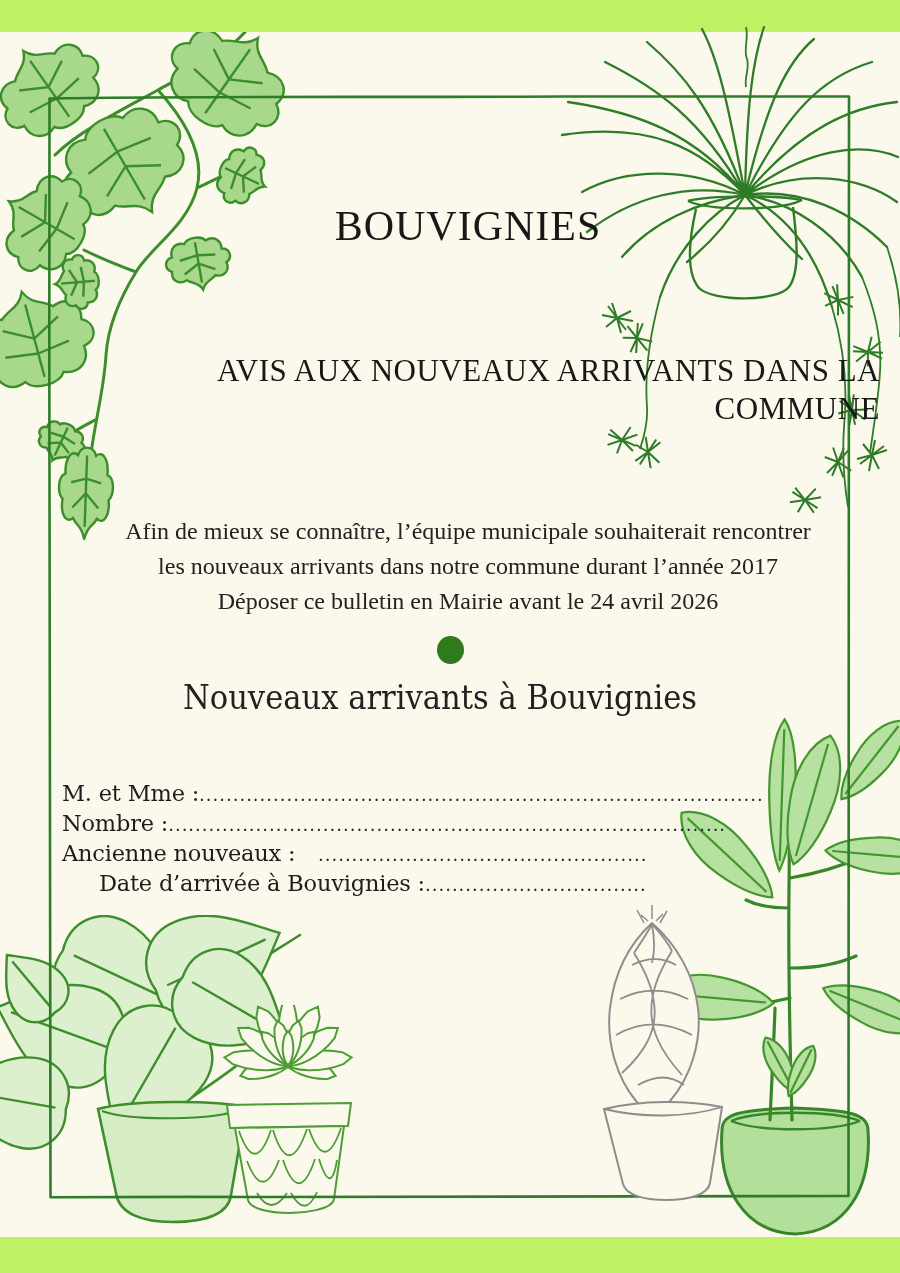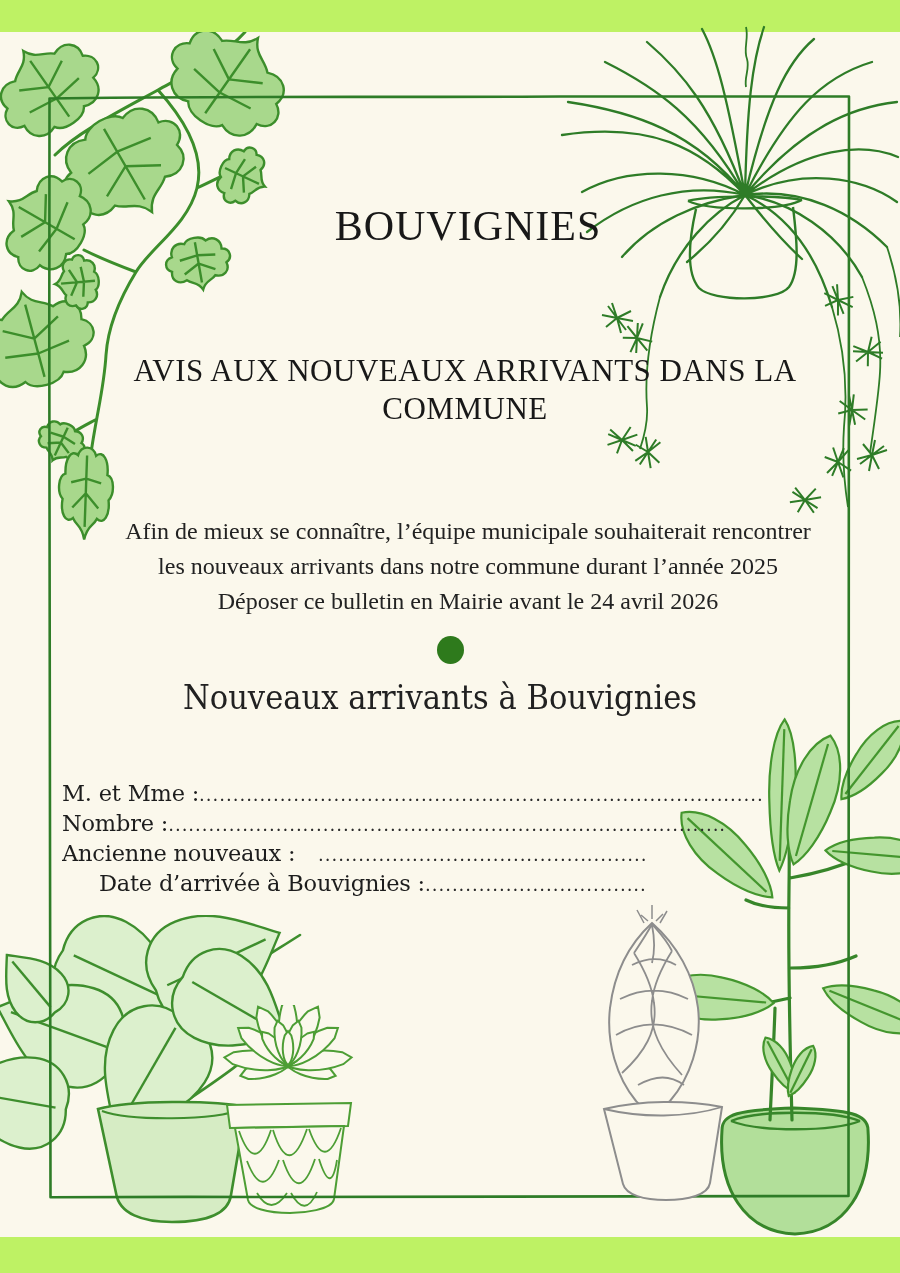--- a/index.html
+++ b/index.html
@@ -4,21 +4,21 @@
 <style>
   html,body{margin:0;padding:0;background:#ffffff;}
   #page{position:relative;width:900px;height:1273px;background:#bef264;overflow:hidden;
         font-family:"Liberation Serif","DejaVu Serif",serif;}
   #sheet{position:absolute;left:0;top:32px;width:900px;height:1205px;background:#fbf8ec;}
   .dec{position:absolute;pointer-events:none;}
   .txt{position:absolute;z-index:20;color:#1f1f1f;}
   .serif{font-family:"Liberation Serif","DejaVu Serif",serif;}
   .slab{font-family:"DejaVu Serif",serif;}
   #title{top:202px;left:36px;right:0;text-align:center;font-size:42px;letter-spacing:1px;color:#181818;}
-  #heading{top:352px;left:50px;right:20px;text-align:center;font-size:31px;line-height:38px;
+  #heading{top:352px;left:50px;right:20px;text-align:right;font-size:31px;line-height:38px;
            letter-spacing:.5px;color:#181818;}
   #intro{top:514px;left:56px;right:20px;text-align:center;font-size:24px;line-height:35px;color:#222;}
   #dot-divider{position:absolute;z-index:20;left:437px;top:636px;width:27px;height:28px;
                border-radius:50%;background:#2e7a1c;}
   #section-title{top:677px;left:0;right:20px;text-align:center;font-size:34px;color:#212121;
                  transform:scaleX(.9);}
   #form{top:780px;left:62px;width:720px;}
   .row{display:flex;align-items:baseline;height:30px;white-space:nowrap;overflow:hidden;}
   .label{font-size:22.5px;letter-spacing:-.2px;color:#1d1d1d;font-family:"DejaVu Serif",serif;}
   .r1 .label{min-width:133px;} .r2 .label{min-width:106px;} .r3 .label{min-width:256px;}
@@ -157,21 +157,21 @@
 
   <div id="title" class="txt serif">BOUVIGNIES</div>
 
   <div id="heading" class="txt serif">
     <div>AVIS AUX NOUVEAUX ARRIVANTS DANS LA</div>
     <div>COMMUNE</div>
   </div>
 
   <div id="intro" class="txt serif">
     <div>Afin de mieux se connaître, l’équipe municipale souhaiterait rencontrer</div>
-    <div>les nouveaux arrivants dans notre commune durant l’année 2025</div>
+    <div>les nouveaux arrivants dans notre commune durant l’année 2017</div>
     <div>Déposer ce bulletin en Mairie avant le 24 avril 2026</div>
   </div>
 
   <div id="dot-divider"></div>
 
   <div id="section-title" class="txt slab">Nouveaux arrivants à Bouvignies</div>
 
   <div id="form" class="txt">
     <div class="row r1">
       <span class="label">M. et Mme :</span>

